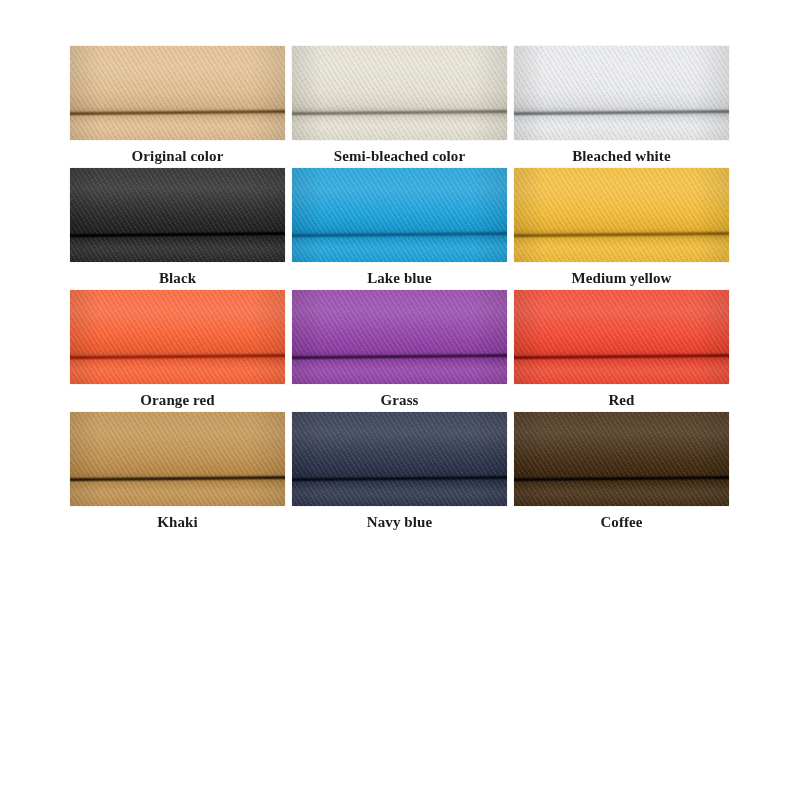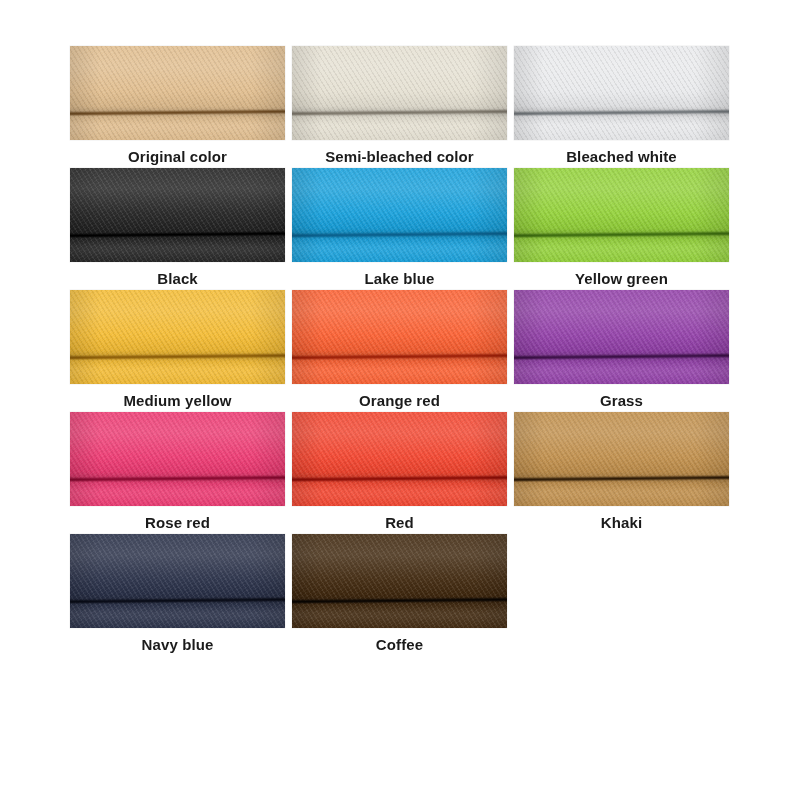--- a/index.html
+++ b/index.html
@@ -22,20 +22,21 @@
     box-sizing: border-box;
     padding: 46px 70px 6px 70px;
   }
 
   .swatch-grid {
     display: grid;
     grid-template-columns: repeat(3, 215px);
     grid-template-rows: repeat(6, 122px);
     column-gap: 7px;
     row-gap: 0px;
+    font-family: Liberation Serif, serif;
   }
 
   .swatch-cell {
     position: relative;
     width: 215px;
     height: 122px;
     display: flex;
     flex-direction: column;
     align-items: center;
   }
@@ -199,31 +200,20 @@
           <div class="cloth-weave"></div>
           <div class="cloth-shade"></div>
           <div class="cloth-lower"></div>
           <div class="cloth-fold" style="background: linear-gradient(rgba(0, 0, 0, 0) 0%, rgb(10, 95, 140) 45%, rgb(10, 95, 140) 62%, rgba(0, 0, 0, 0) 100%);"></div>
           <div class="cloth-vignette"></div>
         </div>
         <div class="swatch-label">Lake blue</div>
       </div>
       <div class="swatch-cell">
         <div class="swatch-image">
-          <div class="cloth-base" style="background: rgb(147, 209, 58);"></div>
-          <div class="cloth-weave"></div>
-          <div class="cloth-shade"></div>
-          <div class="cloth-lower"></div>
-          <div class="cloth-fold" style="background: linear-gradient(rgba(0, 0, 0, 0) 0%, rgb(60, 107, 16) 45%, rgb(60, 107, 16) 62%, rgba(0, 0, 0, 0) 100%);"></div>
-          <div class="cloth-vignette"></div>
-        </div>
-        <div class="swatch-label">Yellow green</div>
-      </div>
-      <div class="swatch-cell">
-        <div class="swatch-image">
           <div class="cloth-base" style="background: rgb(243, 187, 51);"></div>
           <div class="cloth-weave"></div>
           <div class="cloth-shade"></div>
           <div class="cloth-lower"></div>
           <div class="cloth-fold" style="background: linear-gradient(rgba(0, 0, 0, 0) 0%, rgb(140, 93, 9) 45%, rgb(140, 93, 9) 62%, rgba(0, 0, 0, 0) 100%);"></div>
           <div class="cloth-vignette"></div>
         </div>
         <div class="swatch-label">Medium yellow</div>
       </div>
       <div class="swatch-cell">
@@ -240,31 +230,20 @@
       <div class="swatch-cell">
         <div class="swatch-image">
           <div class="cloth-base" style="background: rgb(146, 64, 168);"></div>
           <div class="cloth-weave"></div>
           <div class="cloth-shade"></div>
           <div class="cloth-lower"></div>
           <div class="cloth-fold" style="background: linear-gradient(rgba(0, 0, 0, 0) 0%, rgb(58, 16, 69) 45%, rgb(58, 16, 69) 62%, rgba(0, 0, 0, 0) 100%);"></div>
           <div class="cloth-vignette"></div>
         </div>
         <div class="swatch-label">Grass</div>
-      </div>
-      <div class="swatch-cell">
-        <div class="swatch-image">
-          <div class="cloth-base" style="background: rgb(236, 58, 114);"></div>
-          <div class="cloth-weave"></div>
-          <div class="cloth-shade"></div>
-          <div class="cloth-lower"></div>
-          <div class="cloth-fold" style="background: linear-gradient(rgba(0, 0, 0, 0) 0%, rgb(135, 8, 47) 45%, rgb(135, 8, 47) 62%, rgba(0, 0, 0, 0) 100%);"></div>
-          <div class="cloth-vignette"></div>
-        </div>
-        <div class="swatch-label">Rose red</div>
       </div>
       <div class="swatch-cell">
         <div class="swatch-image">
           <div class="cloth-base" style="background: rgb(242, 69, 47);"></div>
           <div class="cloth-weave"></div>
           <div class="cloth-shade"></div>
           <div class="cloth-lower"></div>
           <div class="cloth-fold" style="background: linear-gradient(rgba(0, 0, 0, 0) 0%, rgb(139, 13, 7) 45%, rgb(139, 13, 7) 62%, rgba(0, 0, 0, 0) 100%);"></div>
           <div class="cloth-vignette"></div>
         </div>

